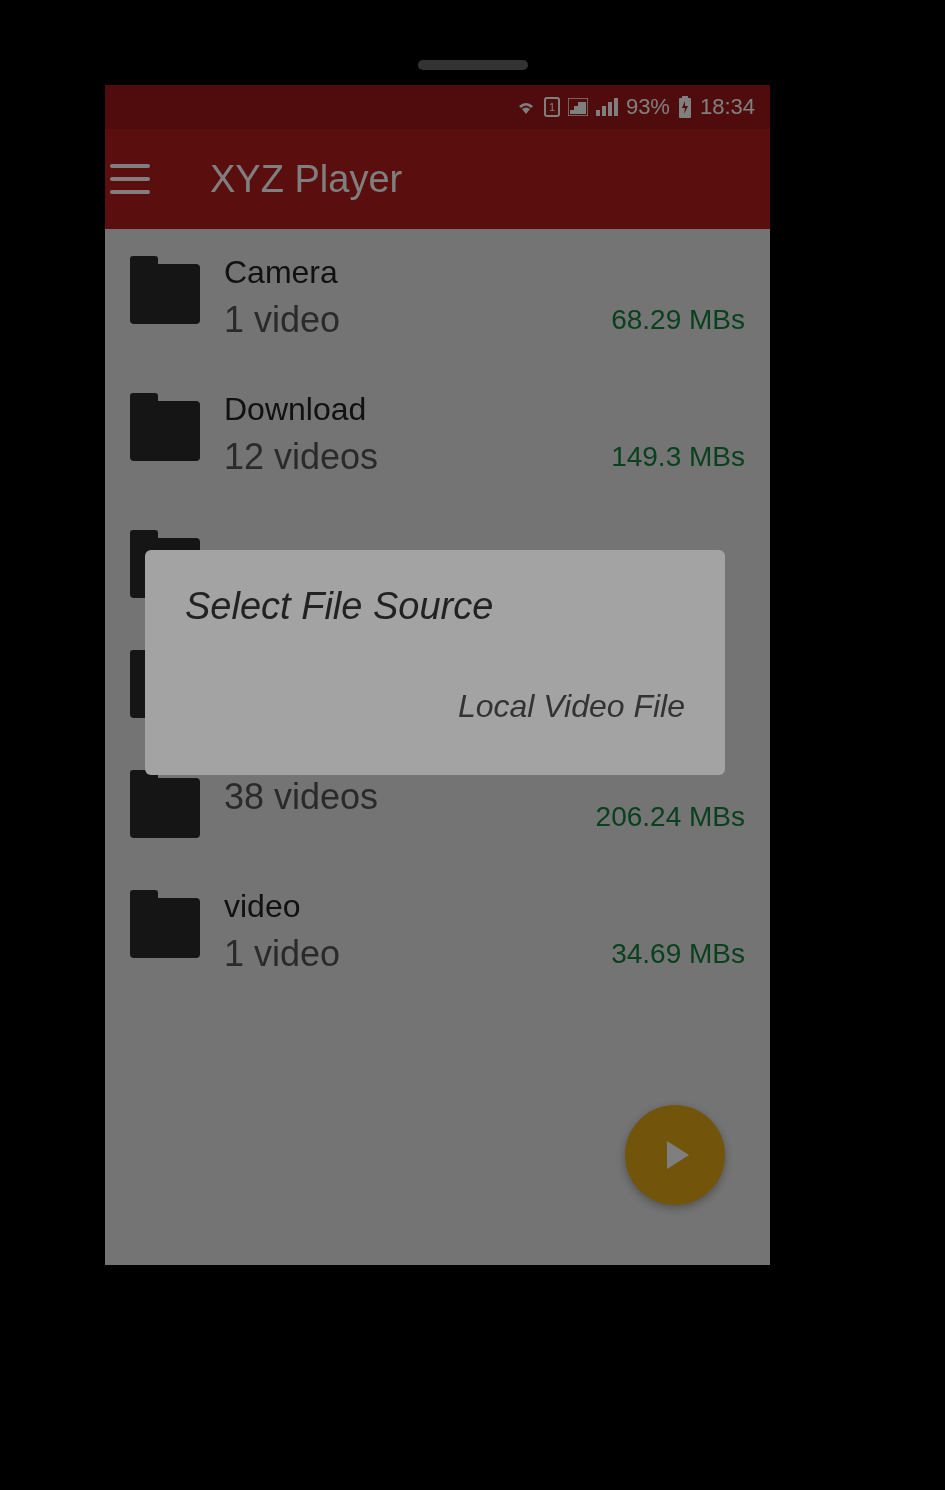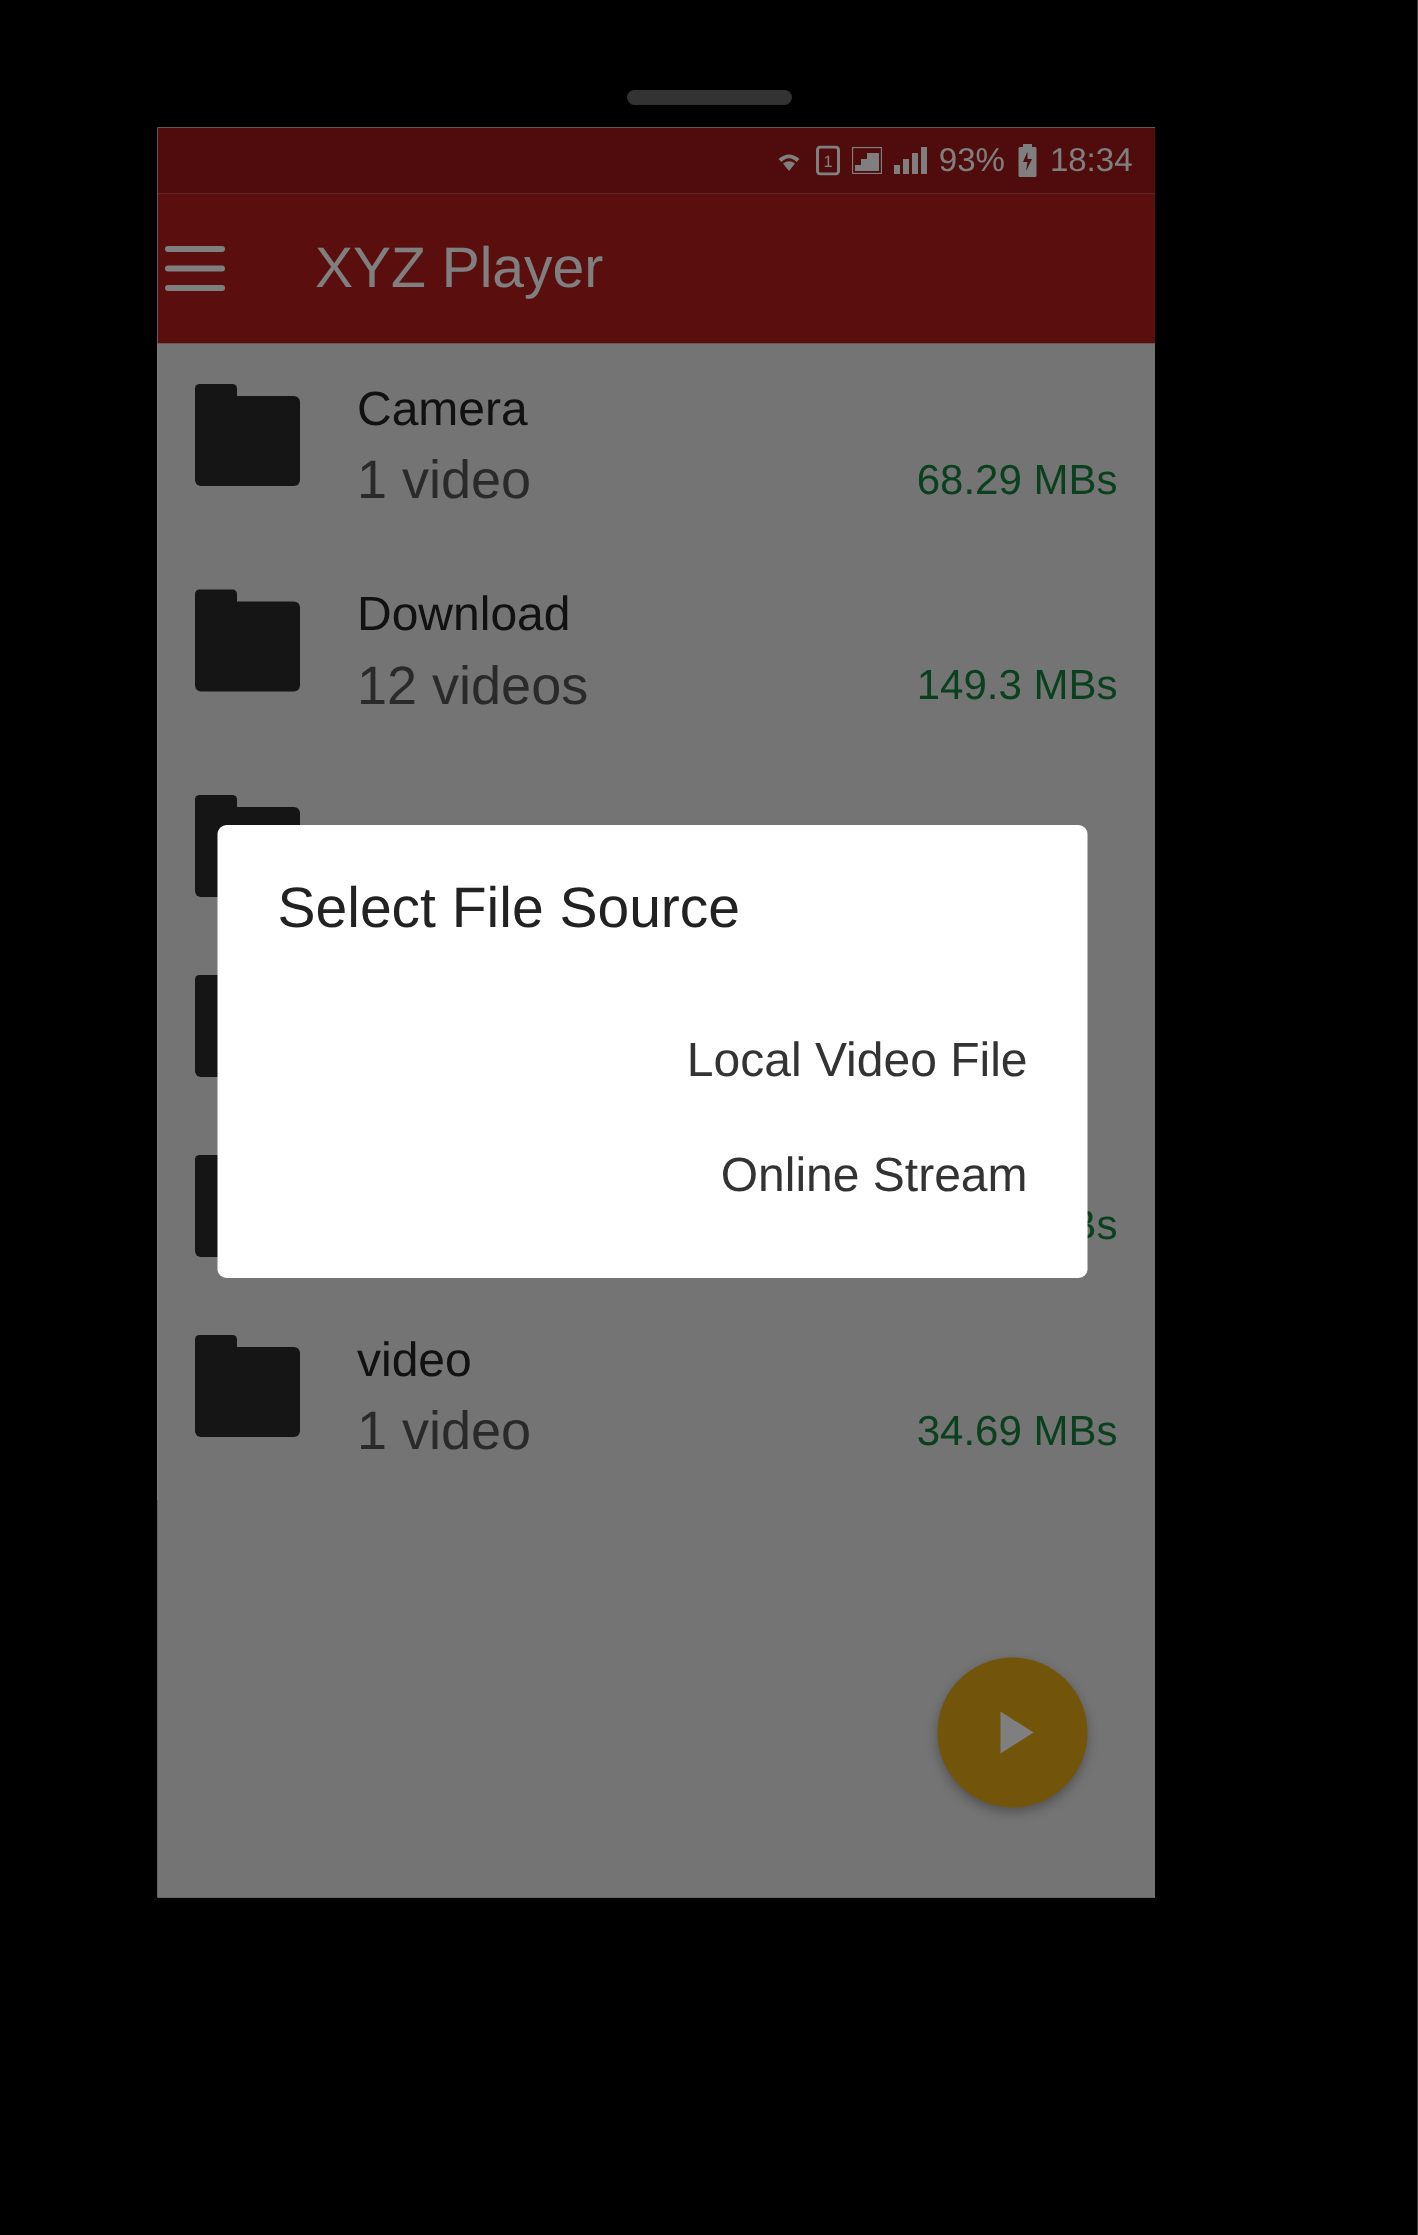--- a/index.html
+++ b/index.html
@@ -122,21 +122,21 @@
       position: absolute;
       top: -8px;
       left: 0;
       width: 28px;
       height: 12px;
       background: #2a2a2a;
       border-radius: 3px 3px 0 0;
     }
     
     .folder-info {
-      margin-left: 38px;
+      margin-left: 24px;
       flex: 1;
     }
     
     .folder-name {
       font-size: 32px;
       color: #222;
       margin-bottom: 8px;
     }
     
     .folder-count {
@@ -159,24 +159,25 @@
       right: 0;
       bottom: 0;
       background: rgba(0, 0, 0, 0.5);
     }
     
     .dialog {
       position: absolute;
       top: 550px;
       left: 145px;
       width: 580px;
-      background: #ffffff;
+      background: #a3a3a3;
       border-radius: 6px;
       padding: 35px 40px 30px;
       z-index: 100;
+      font-style: italic;
     }
     
     .dialog-title {
       font-size: 38px;
       color: #222;
       margin-bottom: 40px;
     }
     
     .dialog-option {
       font-size: 32px;
@@ -338,14 +339,13 @@
     <div class="fab-icon"></div>
   </div>
 
   <div class="overlay"></div>
 
 </div>
 
 <div class="dialog">
   <div class="dialog-title">Select File Source</div>
   <div class="dialog-option">Local Video File</div>
-  <div class="dialog-option">Online Stream</div>
 </div>
 
 </body></html>

